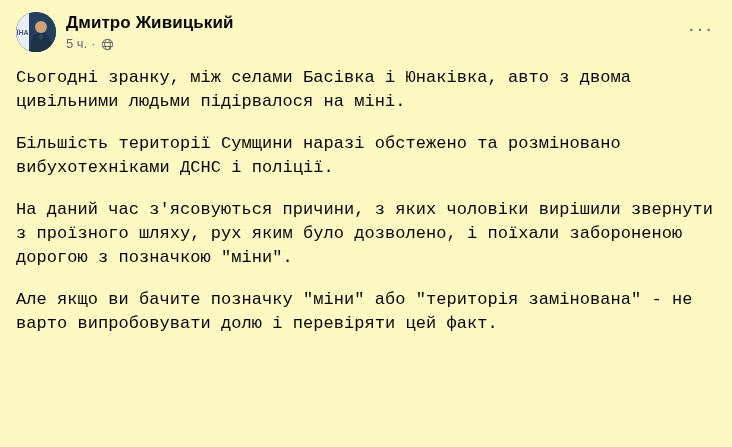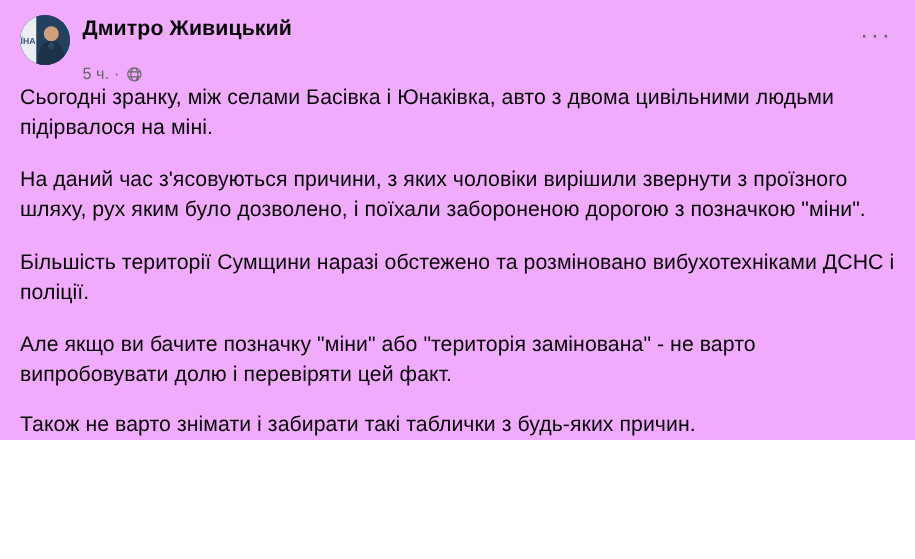--- a/index.html
+++ b/index.html
@@ -10,22 +10,22 @@
     width: 732px;
     height: 447px;
     background: #ffffff;
     font-family: "Liberation Sans", sans-serif;
     color: #050505;
     overflow: hidden;
   }
 
   .post {
     width: 732px;
-    height: 352px;
-    background: #f0abfc;
+    height: 447px;
+    background: #fef9c3;
     box-sizing: border-box;
     padding: 12px 16px 0 16px;
     position: relative;
   }
 
   .post-header {
     display: flex;
     align-items: flex-start;
     height: 44px;
     margin-bottom: 10px;
@@ -54,21 +54,21 @@
     font-size: 17px;
     font-weight: bold;
     color: #050505;
     line-height: 20px;
     letter-spacing: 0.1px;
   }
 
   .meta-row {
     display: flex;
     align-items: center;
-    margin-top: 18px;
+    margin-top: 3px;
     font-size: 13px;
     color: #65676b;
     line-height: 16px;
     text-align: right;
   }
   .meta-sep {
     margin: 0 4px;
     color: #65676b;
     font-size: 13px;
   }
@@ -91,23 +91,24 @@
   }
 
   .post-body {
     font-size: 17px;
     line-height: 24px;
     color: #050505;
     letter-spacing: 0.05px;
   }
   .post-body p {
     margin: 0 0 18px 0;
+    font-family: Liberation Mono, monospace;
   }
   .post-body p.tight {
-    margin-bottom: 16px;
+    margin-bottom: 4px;
   }
   .post-body p.last {
     margin-bottom: 0;
   }
 </style>
 </head>
 <body>
 
 <div class="post">
 
@@ -135,19 +136,18 @@
           </svg>
         </span>
       </div>
     </div>
 
     <div class="menu-dots">···</div>
   </div>
 
   <div class="post-body">
     <p>Сьогодні зранку, між селами Басівка і Юнаківка, авто з двома цивільними людьми підірвалося на міні.</p>
+    <p>Більшість території Сумщини наразі обстежено та розміновано вибухотехніками ДСНС і поліції.</p>
     <p>На даний час з'ясовуються причини, з яких чоловіки вирішили звернути з проїзного шляху, рух яким було дозволено, і поїхали забороненою дорогою з позначкою "міни".</p>
-    <p>Більшість території Сумщини наразі обстежено та розміновано вибухотехніками ДСНС і поліції.</p>
     <p class="tight">Але якщо ви бачите позначку "міни" або "територія замінована" - не варто випробовувати долю і перевіряти цей факт.</p>
-    <p>Також не варто знімати і забирати такі таблички з будь-яких причин.</p>
   </div>
 
 </div>
 
 </body></html>

